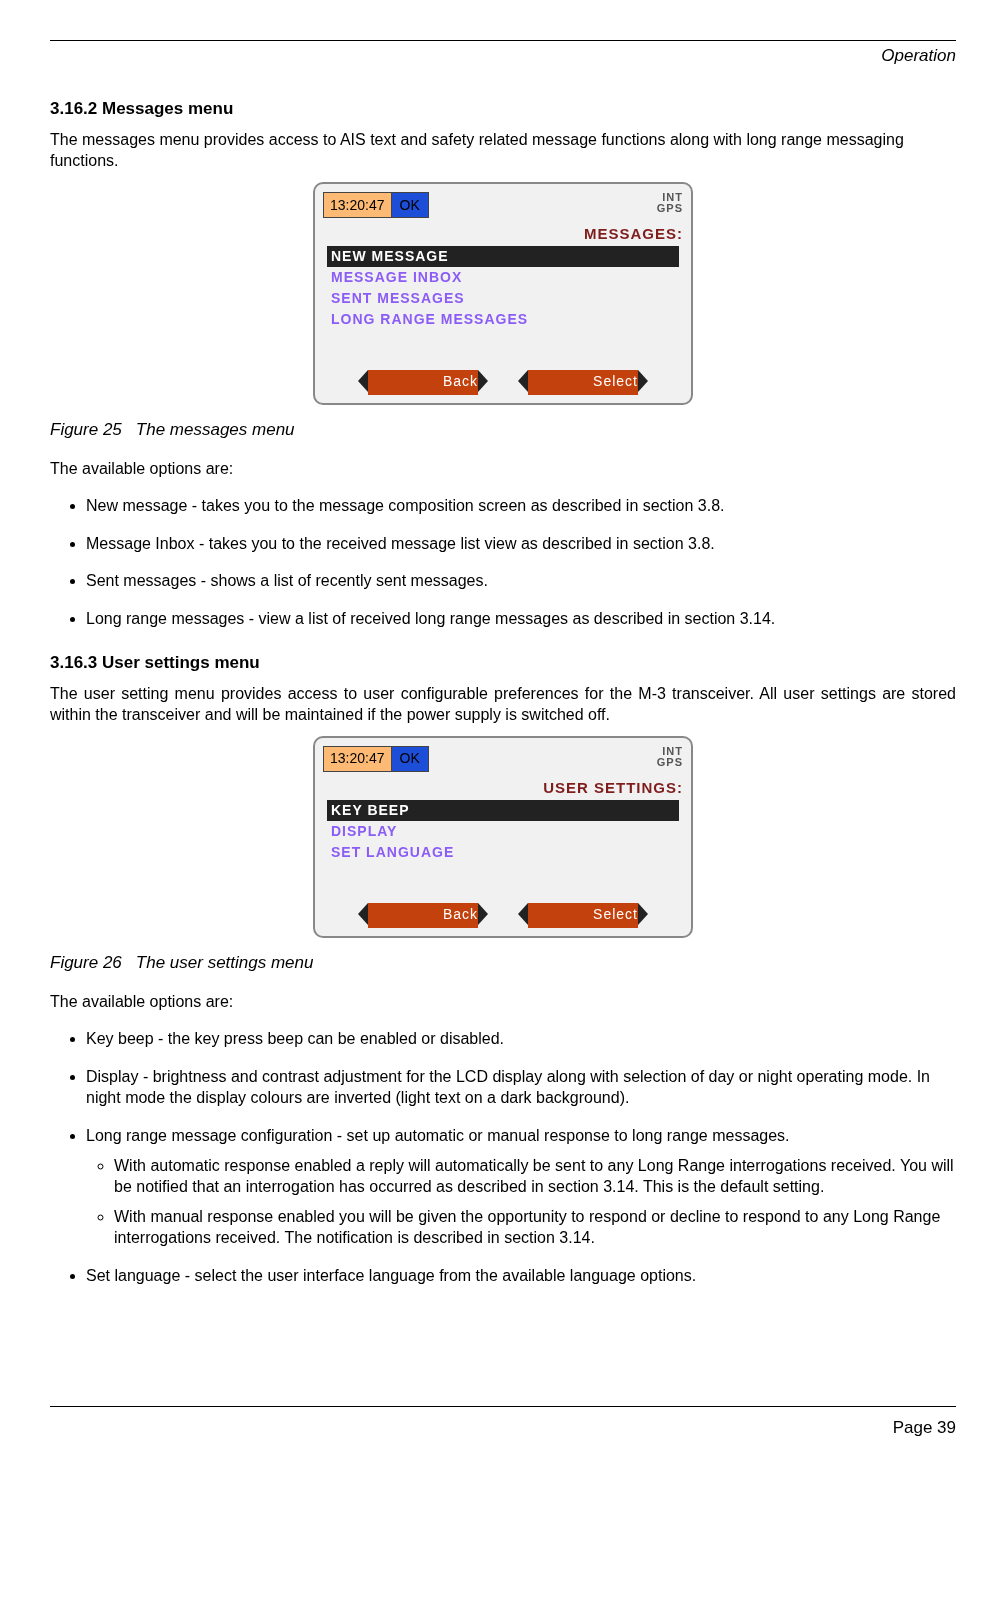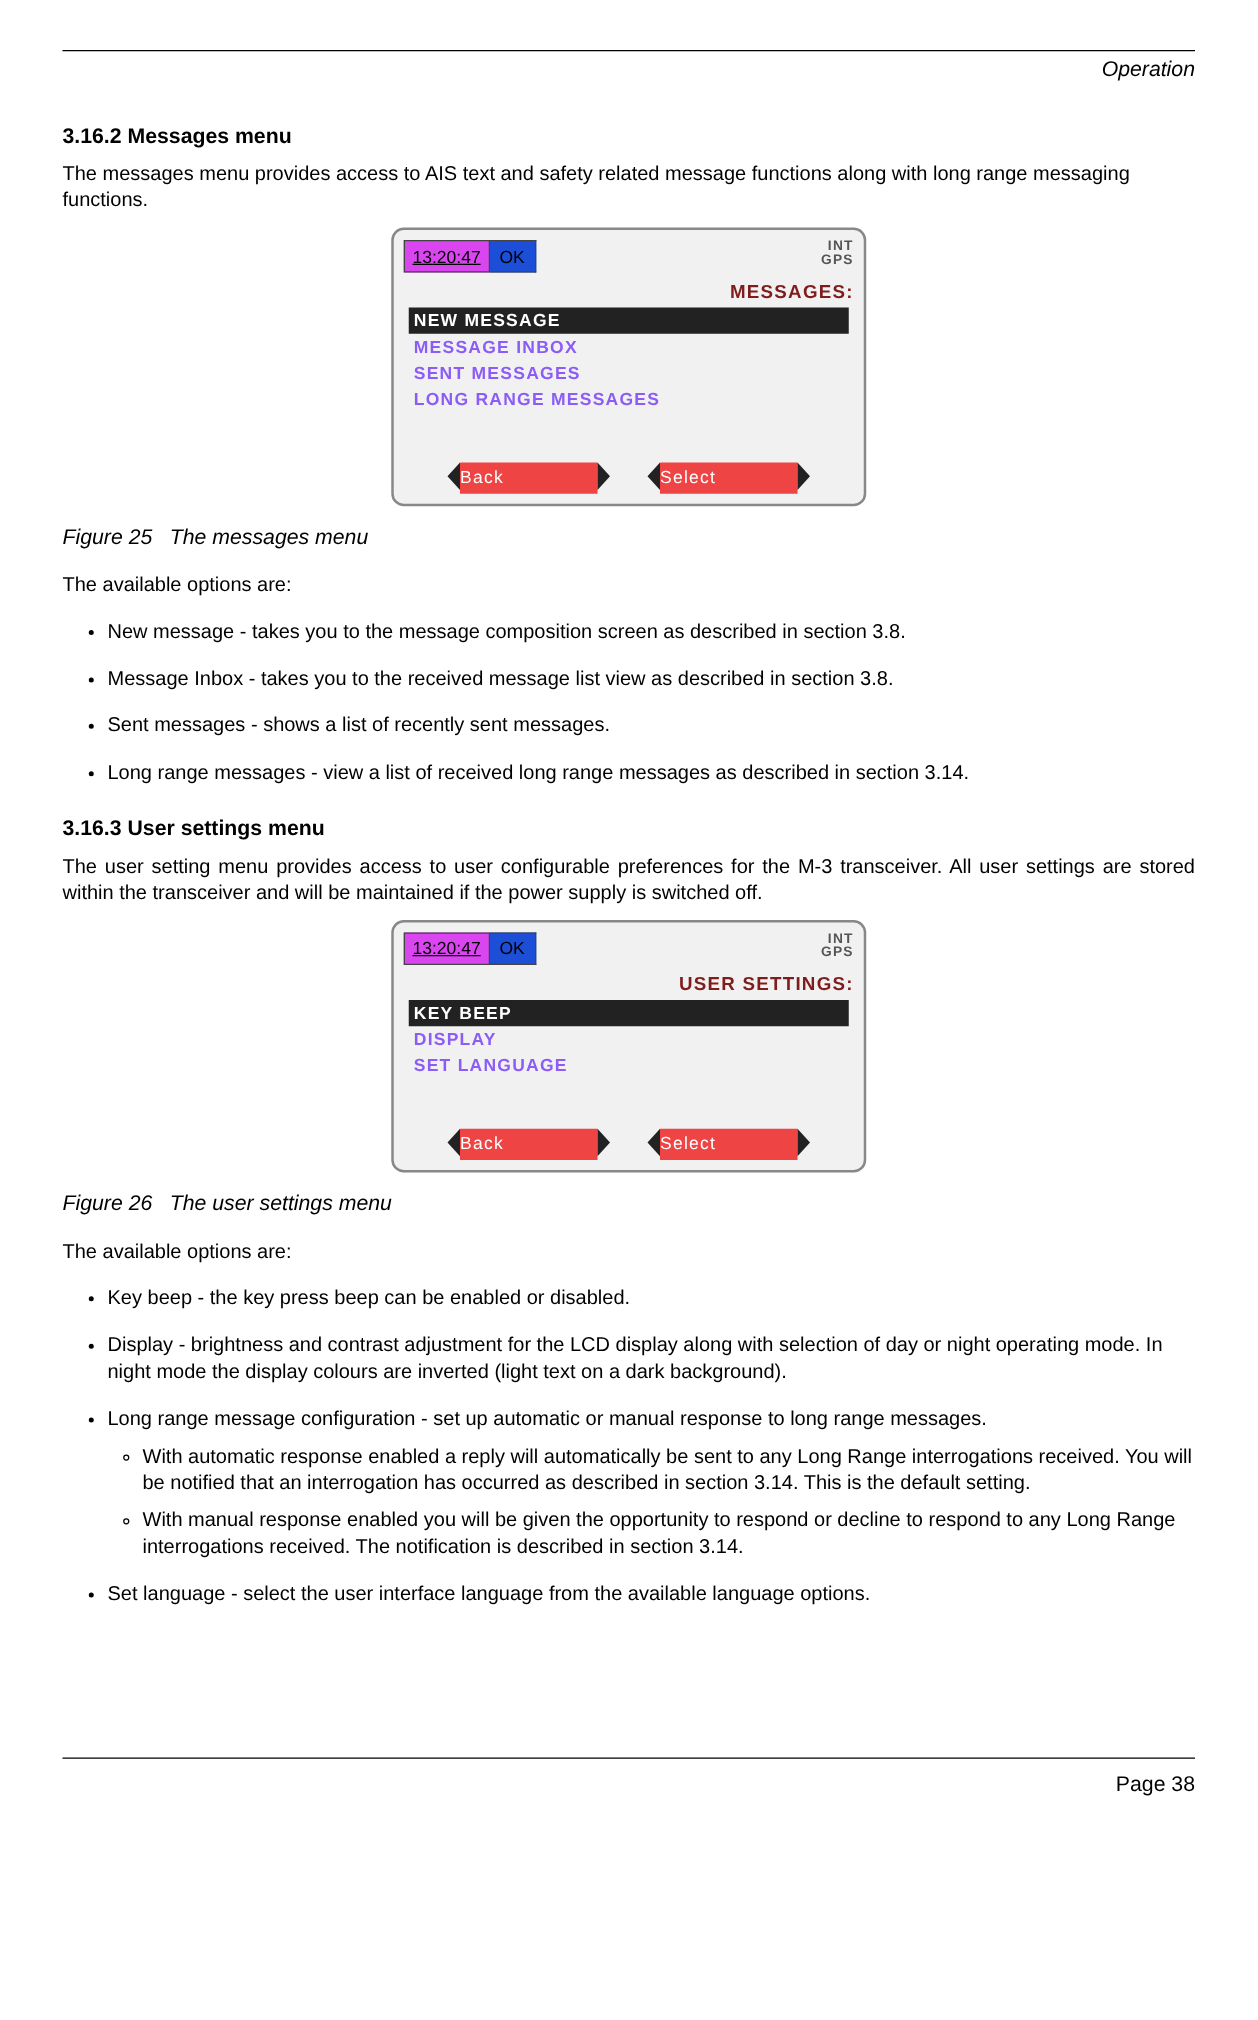--- a/index.html
+++ b/index.html
@@ -67,26 +67,25 @@
     padding: 8px;
   }
   .statusbar {
     display: flex;
     align-items: stretch;
     height: 26px;
     font-family: "Arial Narrow", Arial, sans-serif;
   }
   .statusbar .time {
     border: 1px solid #444;
-    background: #d946ef;
+    background: #fdba74;
     font-size: 14px;
     padding: 2px 6px;
     display: flex;
     align-items: center;
-    text-decoration: underline;
   }
   .statusbar .ok {
     border: 1px solid #444;
     border-left: none;
     background: #1d4ed8;
     font-size: 14px;
     padding: 2px 8px;
     display: flex;
     align-items: center;
     flex: 0 0 auto;
@@ -127,27 +126,27 @@
   }
   .menu-space {
     height: 40px;
   }
   .softkeys {
     display: flex;
     justify-content: space-around;
     padding: 0 20px;
   }
   .softkey {
-    background: #ef4444;
+    background: #c2410c;
     color: #fff;
     font-size: 14px;
     letter-spacing: 1px;
     padding: 2px 0 4px 0;
     width: 110px;
-    text-align: left;
+    text-align: right;
     position: relative;
   }
   .softkey::before,
   .softkey::after {
     content: "";
     position: absolute;
     top: 0;
     width: 0;
     height: 0;
     border-top: 11px solid transparent;
@@ -258,13 +257,13 @@
     <span>Long range message configuration - set up automatic or manual response to long range messages.</span>
     <ul class="circ">
       <li>With automatic response enabled a reply will automatically be sent to any Long Range interrogations received. You will be notified that an interrogation has occurred as described in section 3.14. This is the default setting.</li>
       <li>With manual response enabled you will be given the opportunity to respond or decline to respond to any Long Range interrogations received. The notification is described in section 3.14.</li>
     </ul>
   </li>
   <li>Set language - select the user interface language from the available language options.</li>
 </ul>
 
 <div class="footer-rule"></div>
-<div class="page-num">Page 38</div>
+<div class="page-num">Page 39</div>
 
 </body></html>

